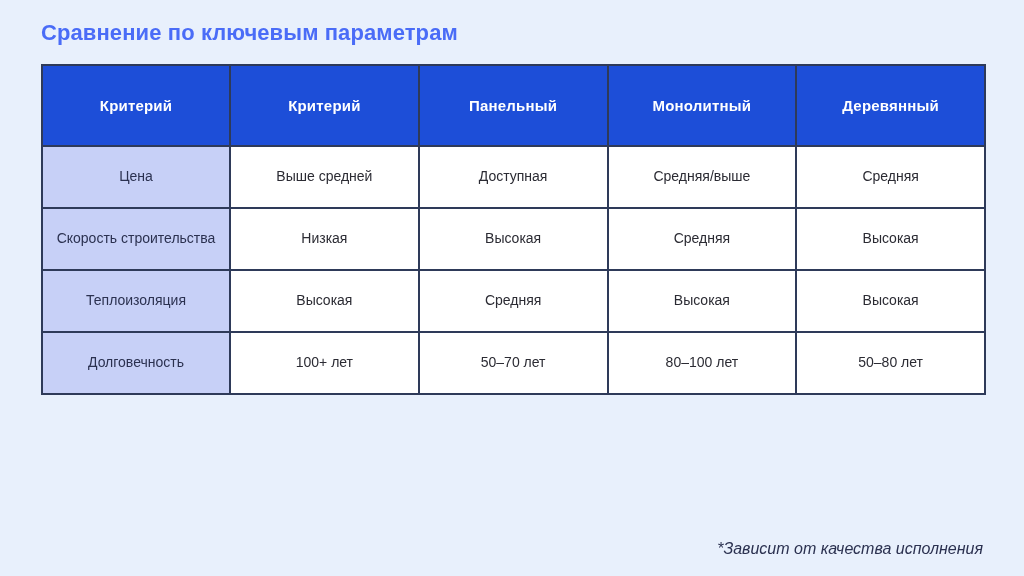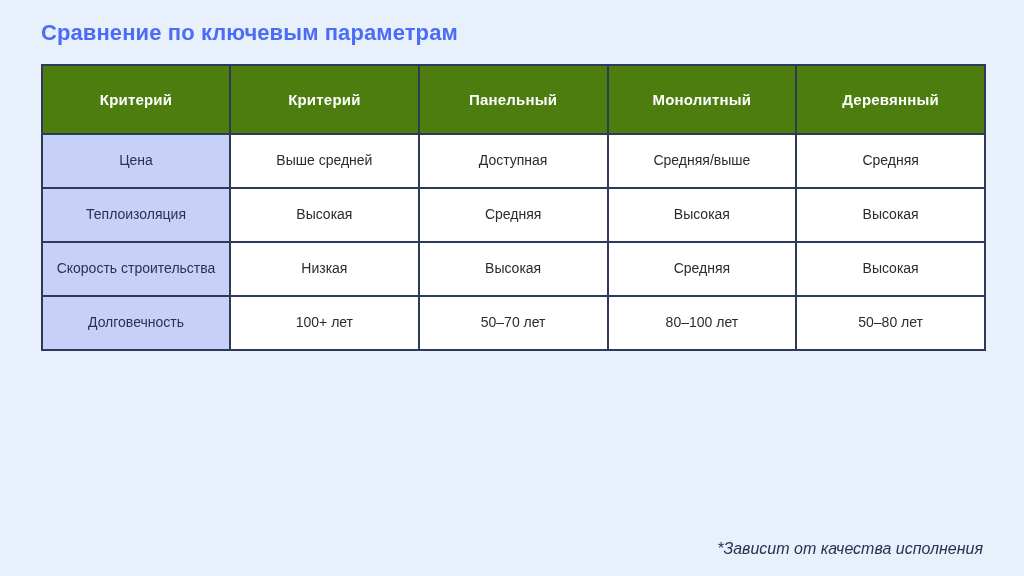--- a/index.html
+++ b/index.html
@@ -43,29 +43,29 @@
   #comparison-table th,
   #comparison-table td {
     border: 2px solid #2e3a59;
     text-align: center;
     vertical-align: middle;
     padding: 4px 6px;
     box-sizing: border-box;
   }
 
   #comparison-table thead th {
-    height: 69px;
-    background: #4d7c0f;
+    height: 81px;
+    background: #1d4ed8;
     color: #ffffff;
     font-size: 15px;
     font-weight: bold;
     letter-spacing: 0.2px;
   }
 
-  #comparison-table tbody tr { height: 54px; }
+  #comparison-table tbody tr { height: 62px; }
 
   #comparison-table tbody th.criterion-cell {
     background: #c7d0f7;
     color: #2b3150;
     font-size: 14px;
     font-weight: normal;
     line-height: 1.25;
   }
 
   #comparison-table tbody td.value-cell {
@@ -111,31 +111,31 @@
   </thead>
   <tbody>
       <tr>
         <th class="criterion-cell">Цена</th>
         <td class="value-cell">Выше средней</td>
         <td class="value-cell">Доступная</td>
         <td class="value-cell">Средняя/выше</td>
         <td class="value-cell">Средняя</td>
       </tr>
       <tr>
+        <th class="criterion-cell">Скорость строительства</th>
+        <td class="value-cell">Низкая</td>
+        <td class="value-cell">Высокая</td>
+        <td class="value-cell">Средняя</td>
+        <td class="value-cell">Высокая</td>
+      </tr>
+      <tr>
         <th class="criterion-cell">Теплоизоляция</th>
         <td class="value-cell">Высокая</td>
         <td class="value-cell">Средняя</td>
         <td class="value-cell">Высокая</td>
-        <td class="value-cell">Высокая</td>
-      </tr>
-      <tr>
-        <th class="criterion-cell">Скорость строительства</th>
-        <td class="value-cell">Низкая</td>
-        <td class="value-cell">Высокая</td>
-        <td class="value-cell">Средняя</td>
         <td class="value-cell">Высокая</td>
       </tr>
       <tr>
         <th class="criterion-cell">Долговечность</th>
         <td class="value-cell">100+ лет</td>
         <td class="value-cell">50–70 лет</td>
         <td class="value-cell">80–100 лет</td>
         <td class="value-cell">50–80 лет</td>
       </tr>
     </tbody>

